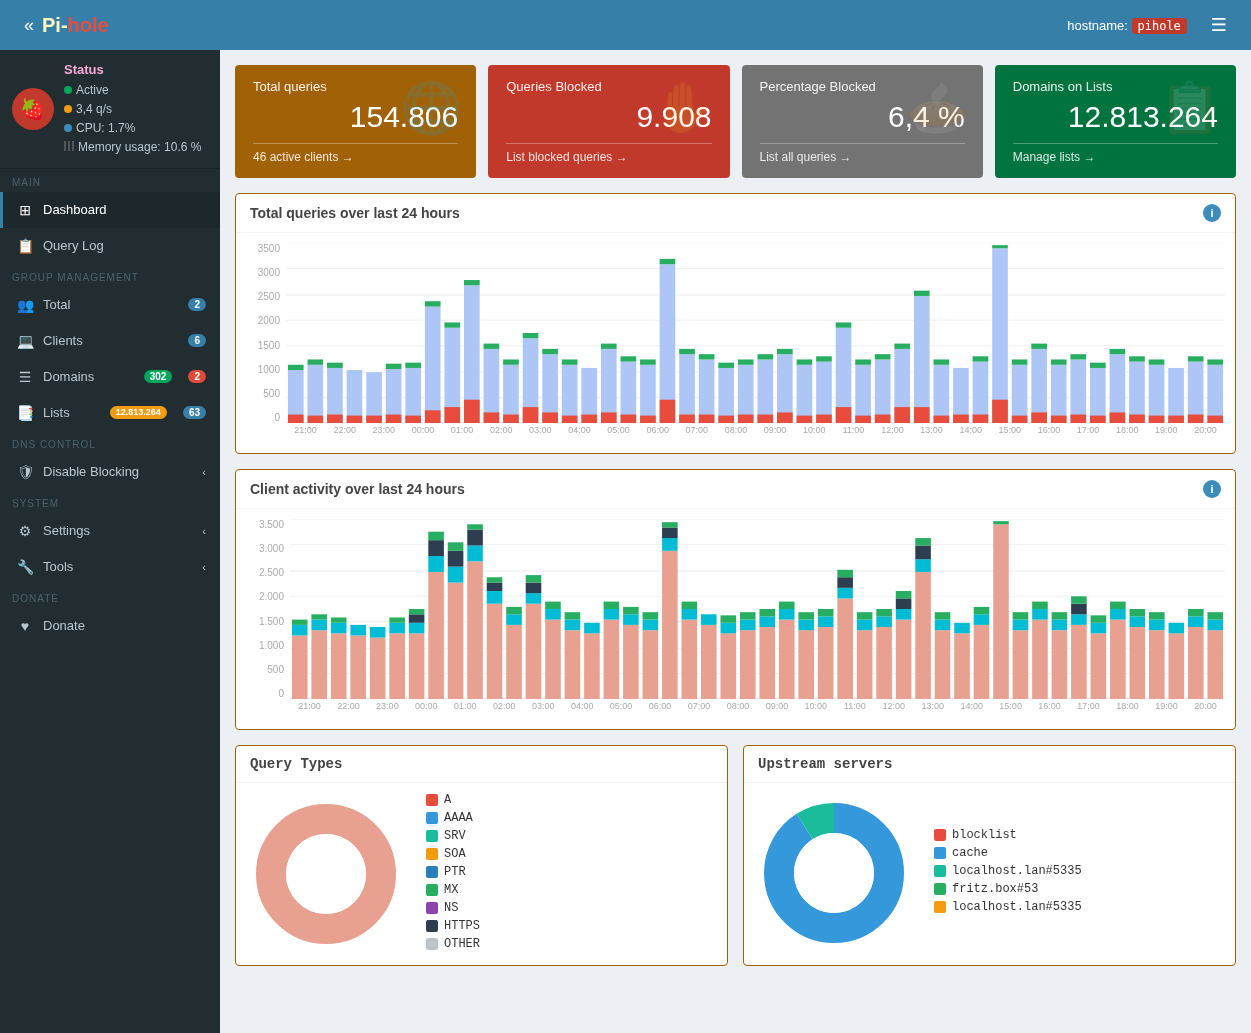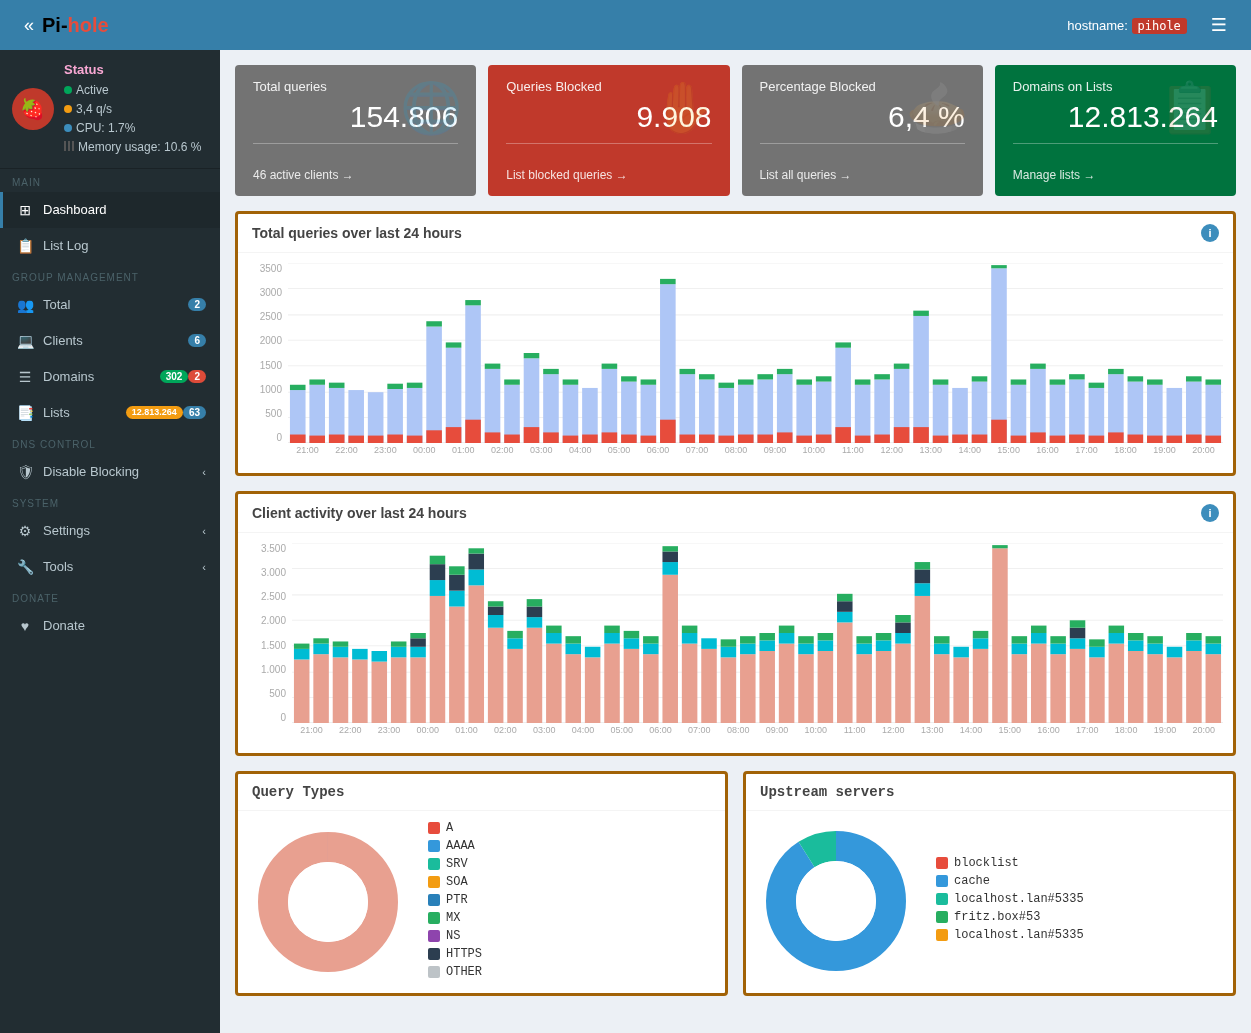--- a/index.html
+++ b/index.html
@@ -10,21 +10,21 @@
       background: #367fa9;
       color: white;
       display: flex;
       align-items: center;
       padding: 0 16px;
       height: 50px;
       flex-shrink: 0;
       z-index: 100;
     }
     .top-nav .logo { font-size: 20px; font-weight: bold; flex: 1; }
-    .top-nav .logo span { color: #000000; }
+    .top-nav .logo span { color: #fef9c3; }
     .top-nav .hostname { font-size: 13px; margin-right: 16px; }
     .top-nav .hostname code { background: #c0392b; padding: 1px 6px; border-radius: 3px; color: white; font-size: 12px; }
     .top-nav .menu-btn, .top-nav .collapse-btn { background: none; border: none; color: white; font-size: 18px; cursor: pointer; padding: 0 8px; }
 
     
     .app-body { display: flex; flex: 1; overflow: hidden; }
 
     
     .sidebar {
       width: 220px;
@@ -108,45 +108,45 @@
       margin-bottom: 15px;
     }
     .stat-card {
       border-radius: 4px;
       padding: 14px 18px;
       color: white;
       position: relative;
       overflow: hidden;
       min-height: 100px;
     }
-    .stat-card.blue { background: #737373; }
+    .stat-card.blue { background: #a16207; }
     .stat-card.red { background: #c0392b; }
     .stat-card.orange { background: #737373; }
     .stat-card.green { background: #00733e; }
     .stat-card .card-title { font-size: 13px; margin-bottom: 6px; opacity: 0.9; }
     .stat-card .card-value { font-size: 30px; font-weight: 300; line-height: 1.1; text-align: right; }
     .stat-card .card-icon {
       position: absolute; right: 14px; top: 14px;
       font-size: 50px; opacity: 0.15;
     }
     .stat-card .card-link {
       display: block;
       margin-top: 10px;
       font-size: 12px;
       border-top: 1px solid rgba(255,255,255,0.3);
-      padding-top: 24px;
+      padding-top: 6px;
       color: rgba(255,255,255,0.85);
       cursor: pointer;
     }
 
     
     .panel {
       background: white;
       border-radius: 4px;
-      border: 3px solid #a16207;
+      border: 1px solid #a16207;
       margin-bottom: 15px;
     }
     .panel-header {
       padding: 10px 14px;
       border-bottom: 1px solid #f4f4f4;
       font-size: 14px;
       font-weight: bold;
       color: #444;
       display: flex;
       align-items: center;
@@ -179,21 +179,21 @@
     .info-icon {
       width: 18px; height: 18px;
       border-radius: 50%;
       background: #3c8dbc;
       color: white;
       font-size: 11px;
       display: flex; align-items: center; justify-content: center;
       cursor: pointer;
     }
 
-    .badges-row { display: flex; gap: 0; margin-left: auto; justify-content: flex-end; }
+    .badges-row { display: flex; gap: 16px; margin-left: auto; justify-content: flex-end; }
   </style>
 </head>
 <body>
 
 <nav class="top-nav">
   <button class="collapse-btn">«</button>
   <span class="logo">
     <span>Pi-</span><span style="color:#e74c3c">hole</span>
   </span>
   <span class="hostname">
@@ -216,21 +216,21 @@
       </div>
     </div>
 
     <div class="sidebar-section-label">MAIN</div>
     <div class="sidebar-item active">
       <span class="item-icon">⊞</span>
       <span>Dashboard</span>
     </div>
     <div class="sidebar-item">
       <span class="item-icon">📋</span>
-      <span>List Log</span>
+      <span>Query Log</span>
     </div>
 
     <div class="sidebar-section-label">GROUP MANAGEMENT</div>
     <div class="sidebar-item">
       <span class="item-icon">👥</span>
       <span>Total</span>
       <span class="badge badge-blue">2</span>
     </div>
     <div class="sidebar-item">
       <span class="item-icon">💻</span>

